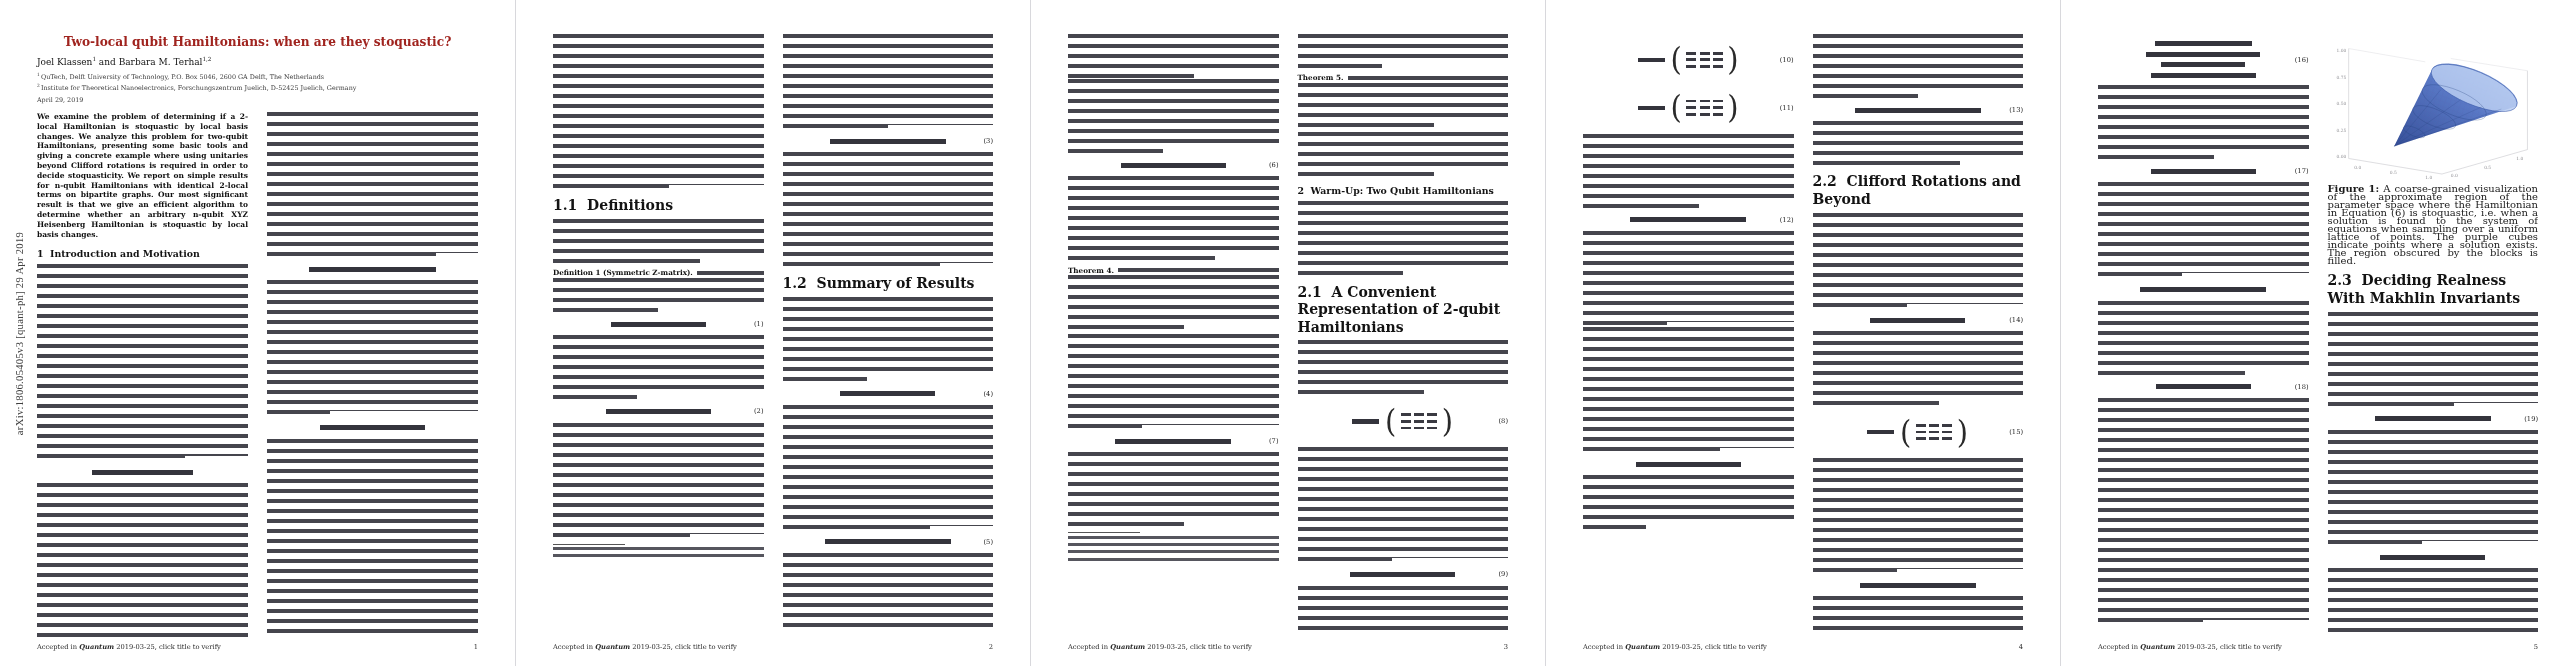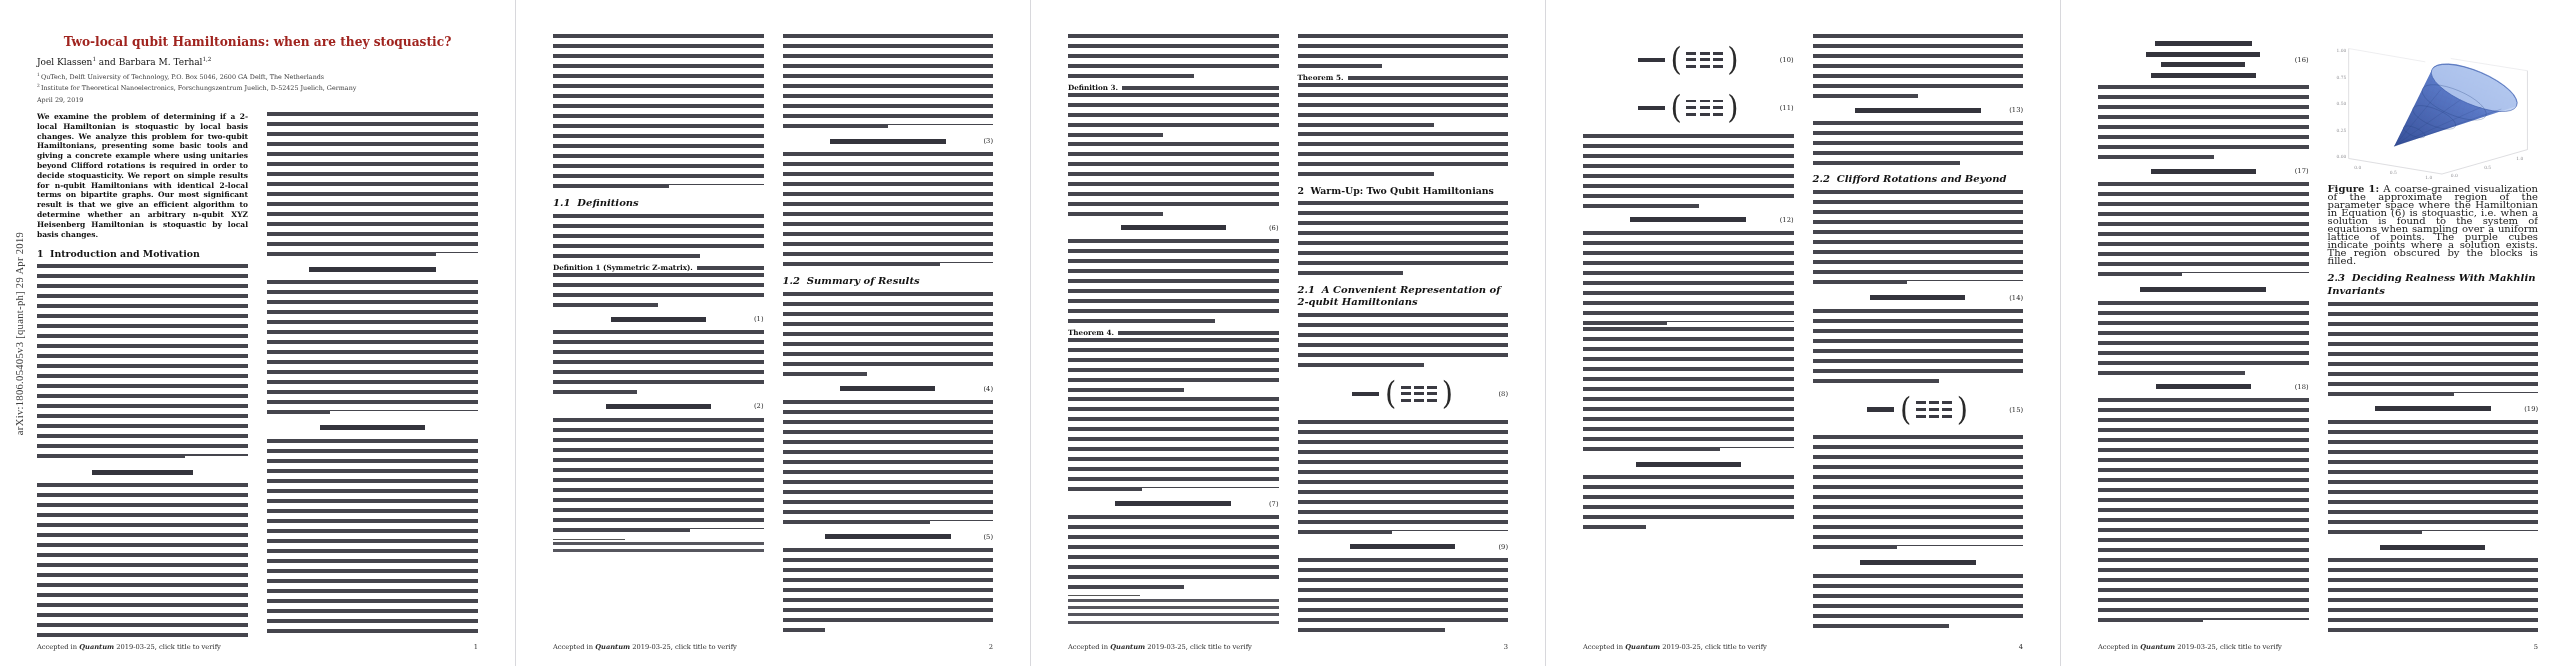--- a/index.html
+++ b/index.html
@@ -27,21 +27,21 @@
   .cols{display:flex;gap:19px;height:598px;overflow:hidden;}
   .page--first .cols{height:526px;}
   .col{flex:1 1 0;min-width:0;}
 
   
   .abstract{font-weight:bold;font-size:7.5px;line-height:9.8px;text-align:justify;
             color:#101010;margin-bottom:8.3px;}
 
   
   .h1{font-weight:bold;font-size:9.4px;color:#131313;margin:8.3px 0 5px 0;white-space:pre-wrap;line-height:1.2;}
-  .h2{font-weight:bold;font-size:10px;color:#131313;margin:7.2px 0 4.4px 0;white-space:pre-wrap;line-height:1.25;font-style:italic;}
+  .h2{font-weight:bold;font-size:14px;color:#131313;margin:7.2px 0 4.4px 0;white-space:pre-wrap;line-height:1.25;}
 
   
   .tb{position:relative;background-image:repeating-linear-gradient(to bottom,
        #45454d 0px,#45454d 4.4px,transparent 4.4px,transparent 10px);}
   .cut{position:absolute;right:0;bottom:-0.6px;height:5.6px;background:#fff;display:block;}
 
   
   .eqrow{position:relative;height:14.5px;margin:3.9px 0;display:flex;align-items:center;justify-content:center;}
   .eqbar{height:5px;background:#34343c;display:inline-block;}
   .eqnum{position:absolute;right:0;top:50%;transform:translateY(-50%);font-size:6.7px;color:#222;}
@@ -202,29 +202,20 @@
       <span><span>Accepted in </span><span class="qword">Quantum</span><span> 2019-03-25, click title to verify</span></span>
       <span>2</span>
     </div>
   </div>
 
   <div class="page">
     <div class="cols" id="cols-3">
         <div class="col">
           <div class="tb" style="height: 45px;">
             <i class="cut" style="width: 40%;"></i>
-          </div>
-          <div class="env">
-            <div class="envhead">
-              <span class="envlabel">Definition 3.</span>
-              <span class="envbar"></span>
-            </div>
-            <div class="tb" style="height: 45px;">
-              <i class="cut" style="width: 55%;"></i>
-            </div>
           </div>
           <div class="tb" style="height: 75px;">
             <i class="cut" style="width: 55%;"></i>
           </div>
           <div class="eqrow">
             <span class="eqbar" style="width: 50%;"></span>
             <span class="eqnum">(6)</span>
           </div>
           <div class="tb" style="height: 85px;">
             <i class="cut" style="width: 30%;"></i>

